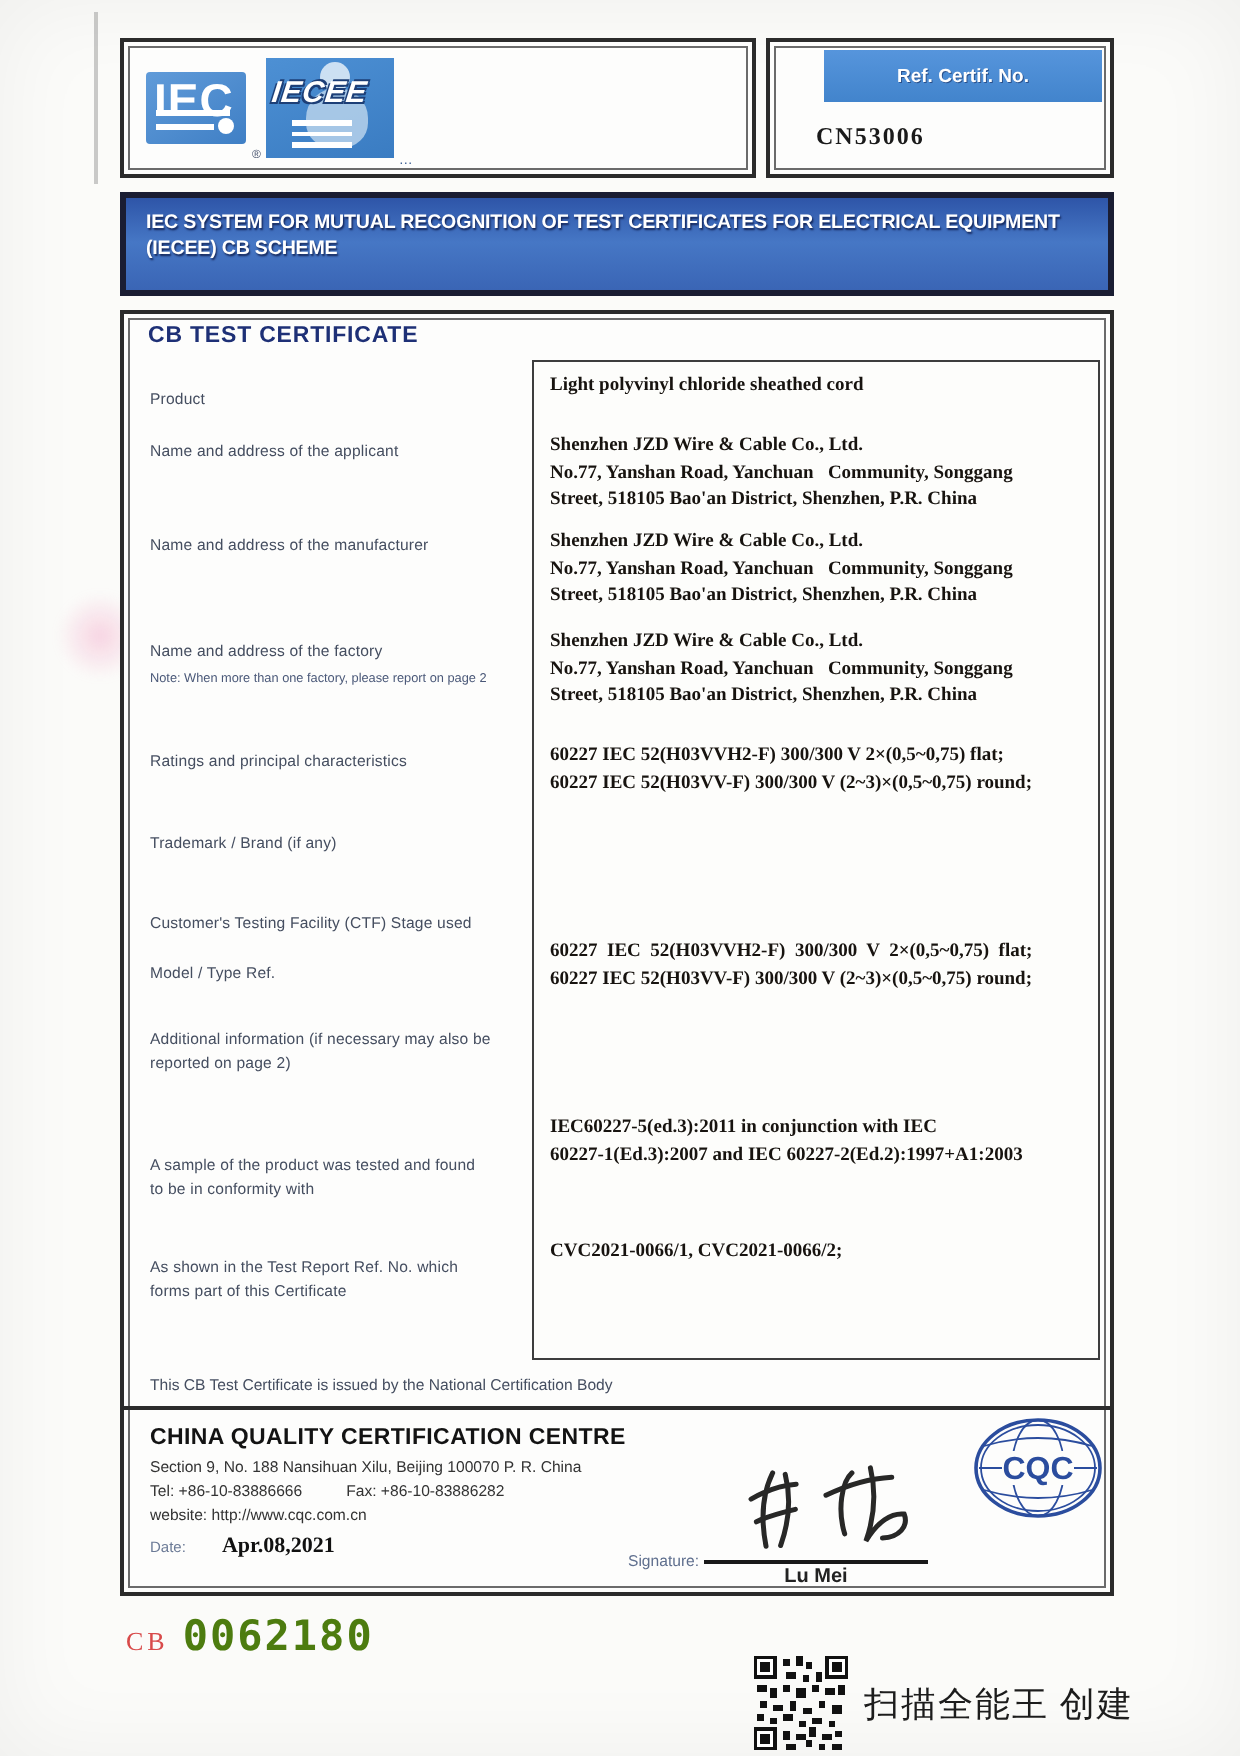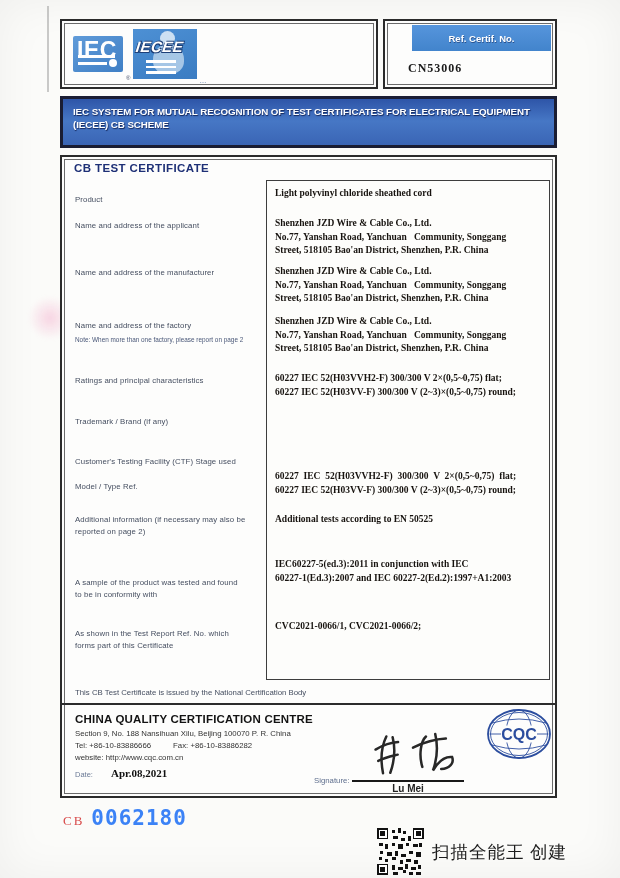--- a/index.html
+++ b/index.html
@@ -74,21 +74,21 @@
   .sig-lbl{position:absolute;left:252px;top:619px;font-size:7.8px;color:#5f6f8e;}
   .sig-script{position:absolute;left:278px;top:572px;width:180px;height:50px;transform:rotate(-3deg);}
   .sig-line{position:absolute;left:290px;top:623px;width:112px;border-top:2px solid #191919;}
   .sig-name{position:absolute;left:290px;top:626px;width:112px;text-align:center;font-size:10px;color:#222;font-weight:600;}
   .cqc-logo{position:absolute;left:424px;top:551px;width:66px;height:52px;}
 
   
   .stamp{left:63px;top:806px;display:flex;align-items:baseline;}
   .stamp-cb{font-family:"Liberation Serif",serif;font-size:13px;letter-spacing:2px;color:#d84a4a;}
   .stamp-num{margin-left:7px;font-family:"DejaVu Sans Mono",monospace;font-weight:600;
-    font-size:21px;letter-spacing:1px;color:#3b82f6;}
+    font-size:21px;letter-spacing:1px;color:#4d7c0f;}
 
   
   .watermark{left:377px;top:828px;display:flex;align-items:center;gap:8px;}
   .qr{width:47px;height:47px;}
   .wm-text{font-family:"Liberation Serif","DejaVu Serif",serif;font-size:17.5px;color:#1c1c1c;letter-spacing:1px;}
 </style>
 </head>
 <body>
 
 <div class="canvas">
@@ -156,21 +156,20 @@
 Street, 518105 Bao'an District, Shenzhen, P.R. China</div>
       <div class="val" style="top:134px">Shenzhen JZD Wire &amp; Cable Co., Ltd.
 No.77, Yanshan Road, Yanchuan   Community, Songgang
 Street, 518105 Bao'an District, Shenzhen, P.R. China</div>
       <div class="val" style="top:191px">60227 IEC 52(H03VVH2-F) 300/300 V 2×(0,5~0,75) flat;
 60227 IEC 52(H03VV-F) 300/300 V (2~3)×(0,5~0,75) round;</div>
       <div class="val" style="top:240px"></div>
       <div class="val" style="top:275px"></div>
       <div class="val" style="top:289px">60227  IEC  52(H03VVH2-F)  300/300  V  2×(0,5~0,75)  flat;
 60227 IEC 52(H03VV-F) 300/300 V (2~3)×(0,5~0,75) round;</div>
-      <div class="val" style="top:332px">Additional tests according to EN 50525</div>
       <div class="val" style="top:377px">IEC60227-5(ed.3):2011 in conjunction with IEC
 60227-1(Ed.3):2007 and IEC 60227-2(Ed.2):1997+A1:2003</div>
       <div class="val" style="top:439px">CVC2021-0066/1, CVC2021-0066/2;</div>
     </div>
 
     <div class="issued-by">This CB Test Certificate is issued by the National Certification Body</div>
     <div class="footer-sep"></div>
 
     <div class="ncb-name">CHINA QUALITY CERTIFICATION CENTRE</div>
     <div class="ncb-line" style="top:572px">Section 9, No. 188 Nansihuan Xilu, Beijing 100070 P. R. China</div>

